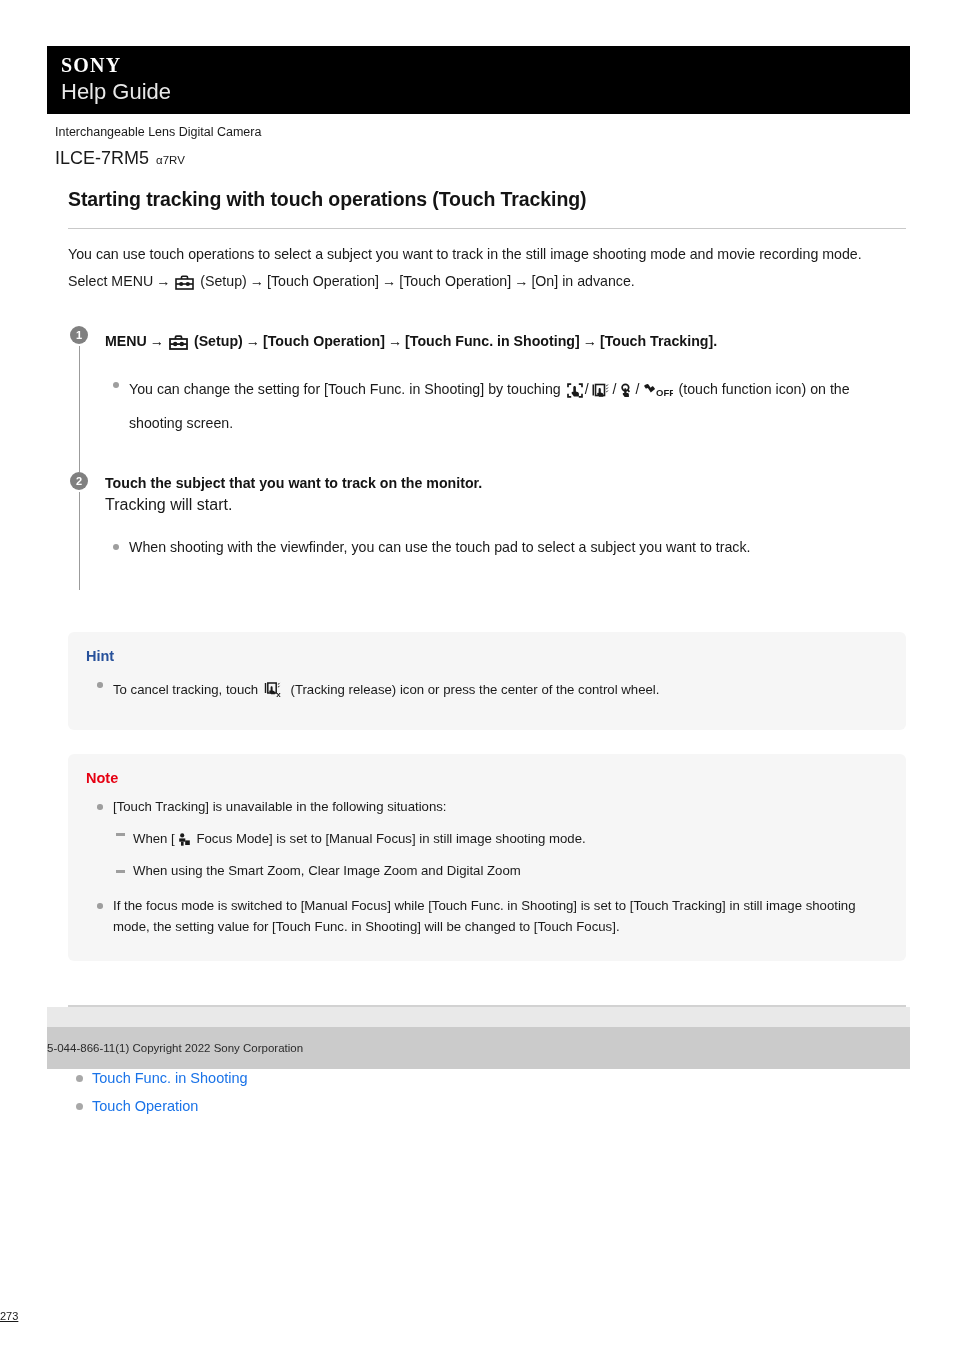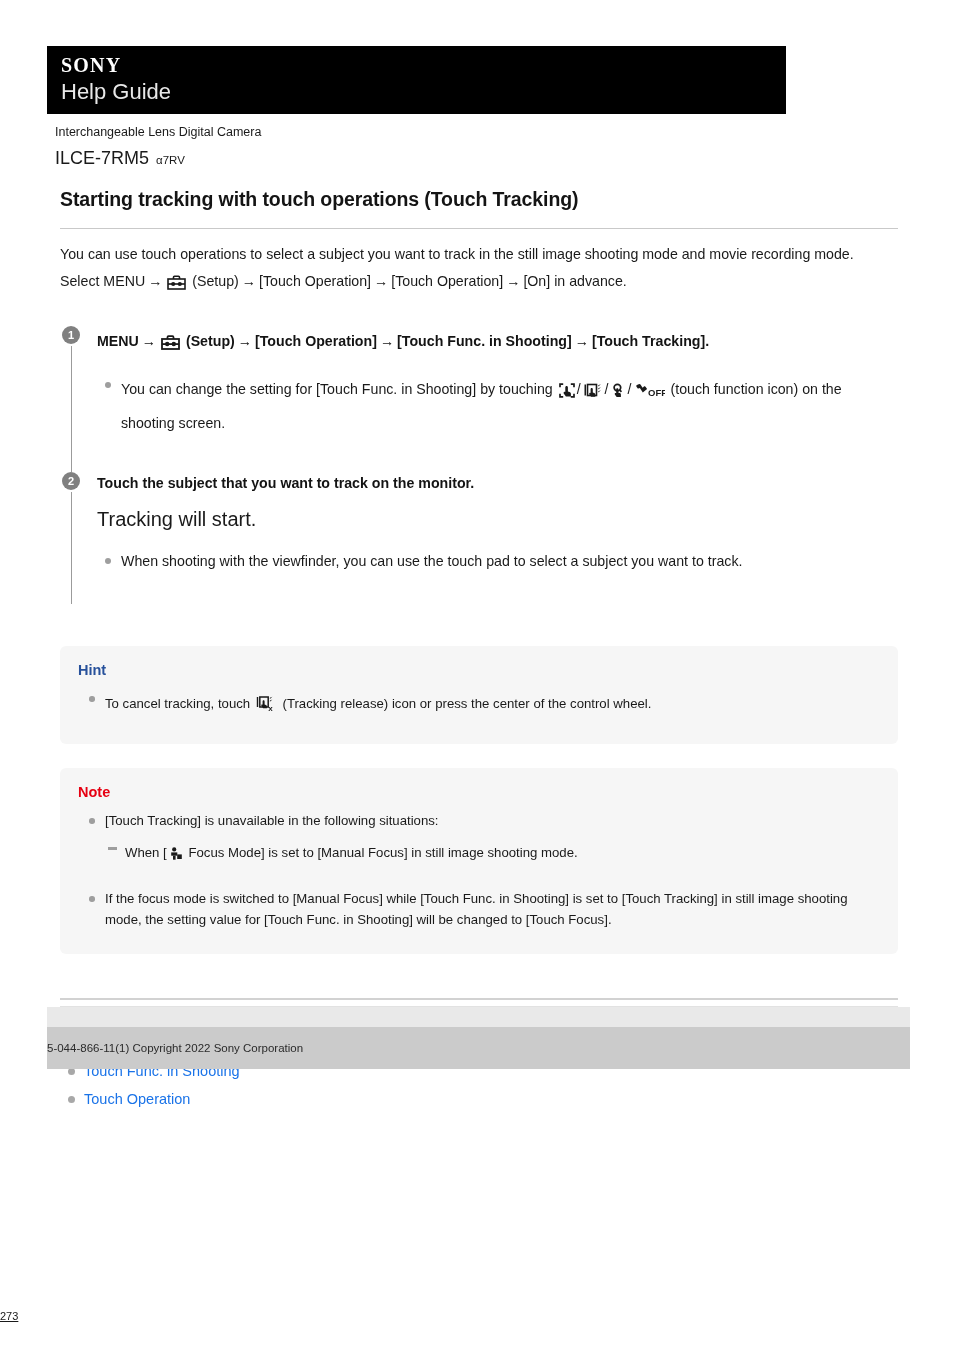--- a/index.html
+++ b/index.html
@@ -19,21 +19,21 @@
     position: relative;
     width: 954px;
     height: 1350px;
   }
 
   
   .header-band {
     position: absolute;
     left: 47px;
     top: 46px;
-    width: 739px;
+    width: 863px;
     height: 68px;
     background: #000000;
     box-sizing: border-box;
     padding: 8px 0 0 14px;
   }
   .sony-logo {
     color: #ffffff;
     font-family: "Liberation Serif", serif;
     font-weight: bold;
     font-size: 20px;
@@ -72,21 +72,21 @@
   }
   .product-alias {
     font-size: 11.5px;
     color: #1a1a1a;
     margin-left: 7px;
   }
 
   
   .content {
     position: absolute;
-    left: 60px;
+    left: 68px;
     top: 186px;
     width: 838px;
   }
   h1.page-title {
     font-size: 19.5px;
     font-weight: bold;
     color: #141414;
     margin: 0;
     line-height: 26px;
     letter-spacing: -0.1px;
@@ -146,24 +146,23 @@
     flex: 1 1 auto;
     margin-top: 2px;
   }
   .step-title {
     font-size: 14.2px;
     font-weight: bold;
     line-height: 22px;
     color: #141414;
   }
   .step-body {
-    font-size: 20px;
-    line-height: 22px;
-    color: #1a1a1a;
-    margin-top: 14px;
+    font-size: 16px;
+    line-height: 22px;
+    color: #1a1a1a;
   }
   .step-bullets {
     margin-top: 10px;
   }
   .bullet-row {
     position: relative;
     padding-left: 24px;
     font-size: 14.2px;
     line-height: 22px;
     color: #1a1a1a;
@@ -421,20 +420,23 @@
           <span class="bullet-dot"></span><span>[Touch Tracking] is unavailable in the following situations:</span>
         </div>
         <div class="subbullet-row" style="margin-top:6px;">
           <span class="subbullet-dash"></span><span>When [</span><span class="icon-inline" style="vertical-align:-3px;"><svg width="14" height="13" viewBox="0 0 14 13">
                 <circle cx="5.2" cy="2.4" r="2.1" fill="#1a1a1a"></circle>
                 <path d="M2.2 5.4h6.1v3.3H2.2z" fill="#1a1a1a"></path>
                 <path d="M4 8.7h2.6v4H4z" fill="#1a1a1a"></path>
                 <rect x="8.2" y="7.4" width="4.6" height="4.6" fill="#1a1a1a"></rect>
               </svg></span> <span>Focus Mode] is set to [Manual Focus] in still image shooting mode.</span>
         </div>
+        <div class="subbullet-row">
+          <span class="subbullet-dash"></span><span>When using the Smart Zoom, Clear Image Zoom and Digital Zoom</span>
+        </div>
       </div>
       <div class="note-gap"></div>
       <div class="bullet-row">
         <span class="bullet-dot"></span><span>If the focus mode is switched to [Manual Focus] while [Touch Func. in Shooting] is set to [Touch Tracking] in still image shooting mode, the setting value for [Touch Func. in Shooting] will be changed to [Touch Focus].</span>
       </div>
     </div>
 
     <div class="related-rules">
       <hr class="rule-thick">
       <hr class="rule-thin">

